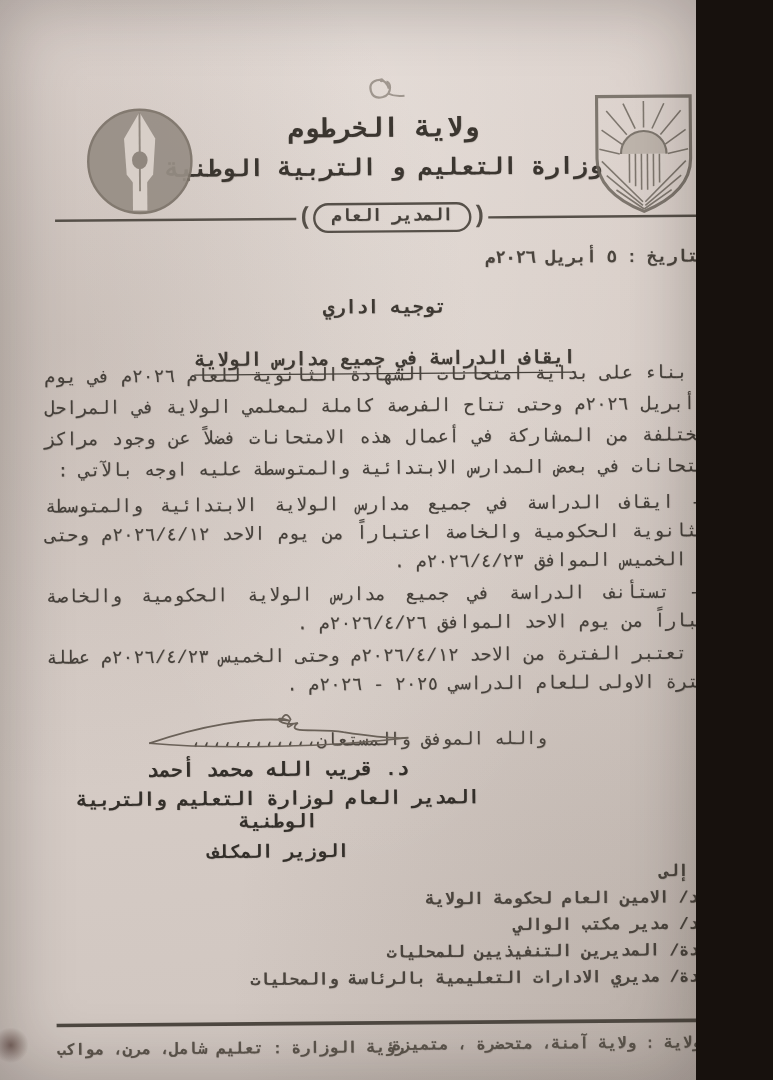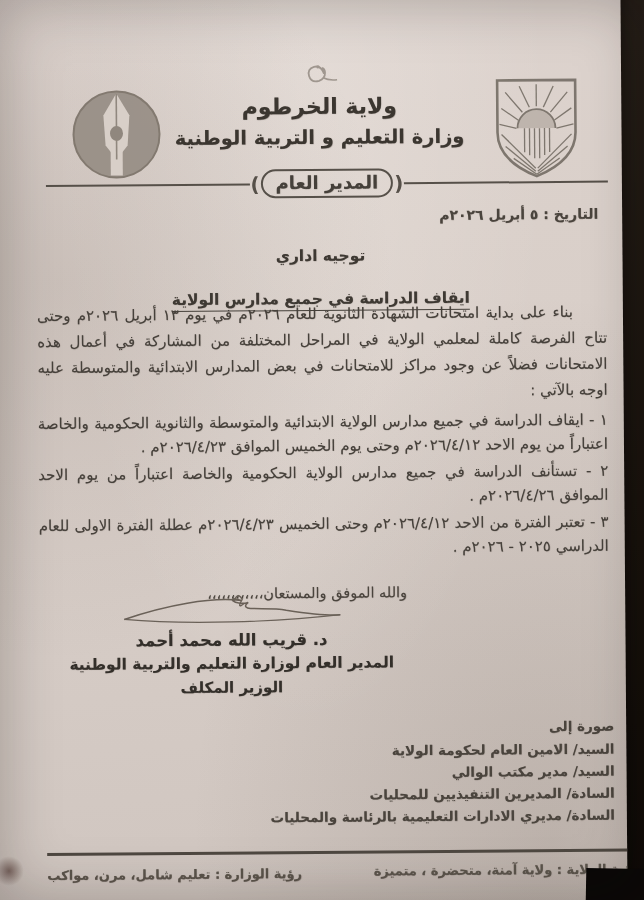--- a/index.html
+++ b/index.html
@@ -1,21 +1,21 @@
 <!DOCTYPE html>
 <html lang="ar"><head>
 <meta charset="utf-8">
 <style>
   * { margin:0; padding:0; box-sizing:border-box; }
   html,body { width:644px; height:900px; overflow:hidden; }
   body { font-family:"DejaVu Sans", sans-serif; background:#17110d; }
 
-  .photo { position:relative; width:644px; height:900px;
+  .photo { position:relative; width:580px; height:900px;
            background:linear-gradient(180deg,#261f19 0%,#18120d 60%,#0e0a07 100%);
-           overflow:hidden; }
+           overflow:hidden;font-family:Liberation Mono, monospace; }
   .photo::after { content:""; position:absolute; inset:0; pointer-events:none;
            box-shadow: inset 0 0 60px rgba(18,12,8,.28); }
 
   .sheet { position:absolute; left:-16px; top:-18px; width:640px; height:936px;
            transform:rotate(-0.45deg);
            background:
              radial-gradient(ellipse at 12% 32%, rgba(118,105,97,.16), transparent 42%),
              radial-gradient(ellipse at 50% 12%, rgba(255,252,248,.22), transparent 55%),
              radial-gradient(ellipse at 88% 92%, rgba(92,80,70,.18), transparent 45%),
              linear-gradient(176deg,#ded4cf 0%,#dad0ca 28%,#d7cdc7 58%,#cfc5bf 100%);
@@ -32,21 +32,21 @@
   .brand-ministry { font-size:19.5px; font-weight:bold; color:#3b3630; margin-top:7px; }
 
   .logo-left { position:absolute; top:86px; left:72px; opacity:.92; }
   .shield    { position:absolute; top:78px; left:494px; opacity:.85; }
 
   .dg-band { position:absolute; top:169px; left:48px; right:34px;
              display:flex; align-items:center; direction:ltr; }
   .dg-rule { flex:1; height:2px; background:#565049; }
   .dg-paren { font-size:20px; font-weight:bold; color:#565049; padding:0 1px; }
   .dg-box { border:2px solid #565049; border-radius:15px; padding:1px 13px 3px;
-            font-size:18px; font-weight:bold; color:#45403a; white-space:nowrap; }
+            font-size:14px; font-weight:bold; color:#45403a; white-space:nowrap; }
 
   .date-line { position:absolute; top:208px; right:44px; font-size:14px;
                color:#4a443d; font-weight:bold; }
 
   .subject { position:absolute; top:247px; left:0; right:0; text-align:center; }
   .subject-kicker { font-size:15.5px; font-weight:bold; color:#3e3933; }
   .subject-title  { display:inline-block; margin-top:6px; font-size:15.5px; font-weight:bold;
                     color:#3e3933; border-bottom:1.6px solid #45403a; padding-bottom:2px; }
 
   

